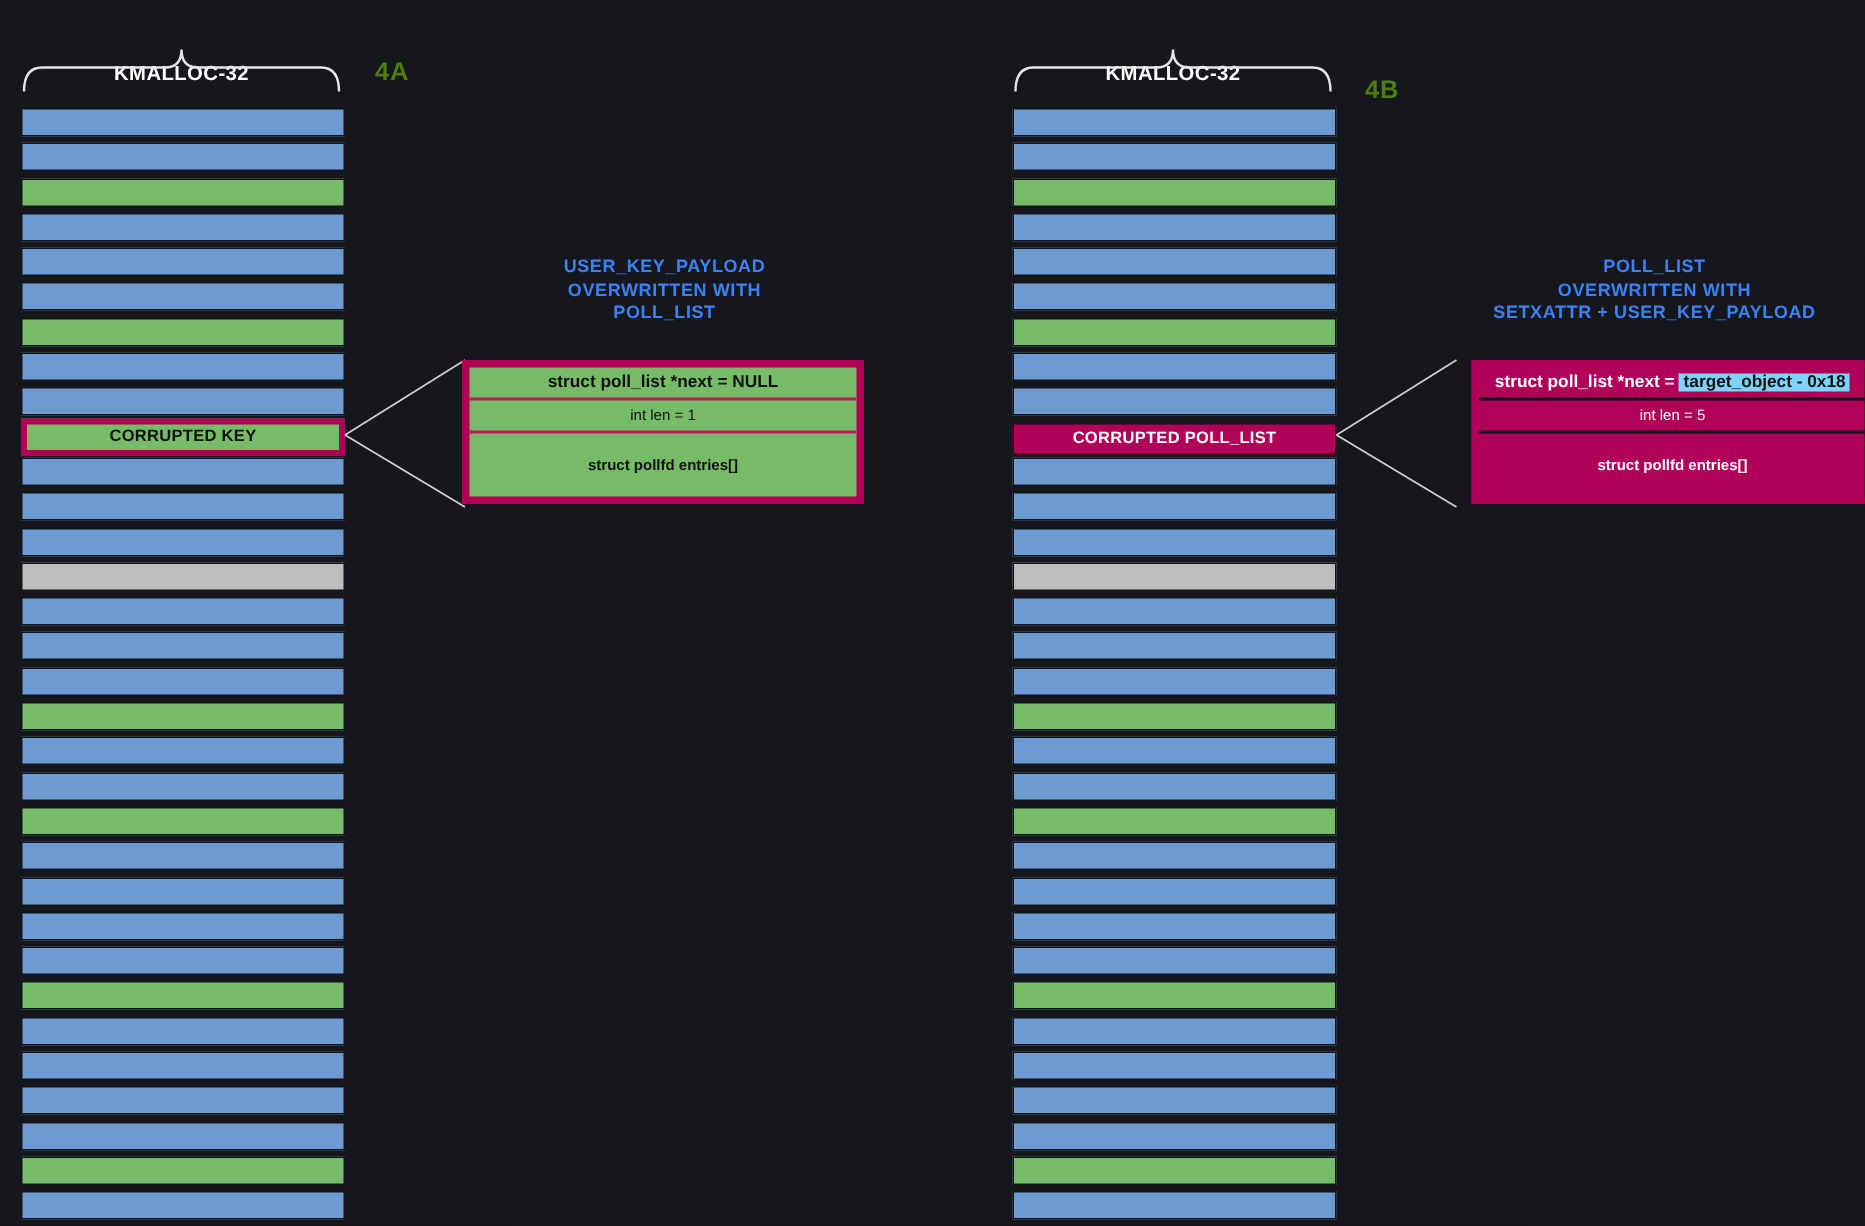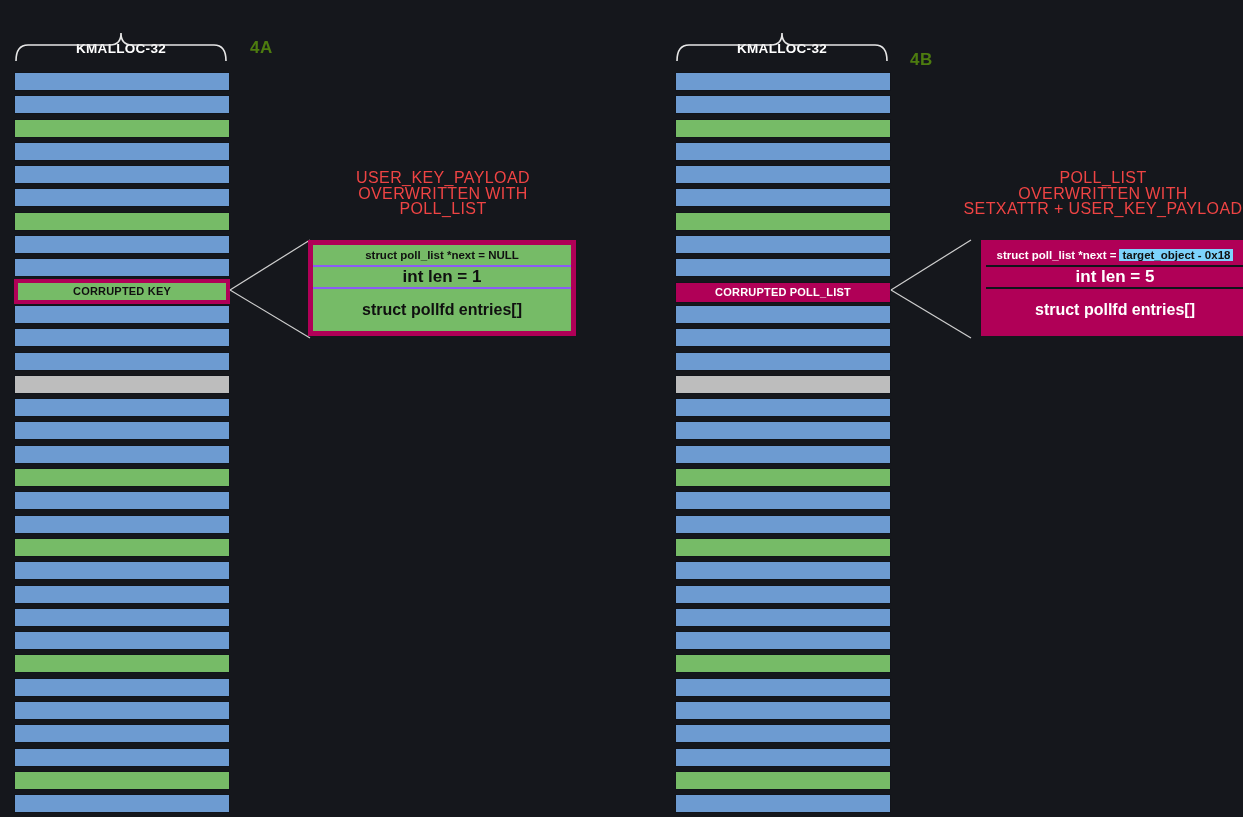--- a/index.html
+++ b/index.html
@@ -49,43 +49,43 @@
     display:flex;align-items:center;justify-content:center;
   }
   .row-label{
     font-size:11px;font-weight:bold;letter-spacing:.2px;line-height:1;
   }
   .row-label.dark{color:#101010;}
   .row-label.light{color:#ffffff;}
 
   
   .caption{
-    position:absolute;text-align:center;color:#ef4444;
-    font-size:16px;font-weight:normal;line-height:15.5px;letter-spacing:.4px;
+    position:absolute;text-align:center;color:#3b82f6;
+    font-size:12px;font-weight:bold;line-height:15.5px;letter-spacing:.4px;
     white-space:pre-line;
   }
 
   
   .detail{
     position:absolute;box-sizing:border-box;
     border:5px solid #b00057;
   }
   .detail.green{background:#76bb67;}
   .detail.magenta{background:#b00057;border-color:#b00057;}
   .detail .f{
     box-sizing:border-box;
     display:flex;align-items:center;justify-content:center;
     text-align:center;
   }
-  .detail.green .f{border-bottom:2px solid #8b5cf6;color:#101010;}
+  .detail.green .f{border-bottom:2px solid #be185d;color:#101010;}
   .detail.magenta .f{border-bottom:2px solid #11141a;color:#ffffff;}
   .detail .f.last{border-bottom:none;}
   .f1{height:22px;font-size:11.5px;font-weight:bold;}
-  .f2{height:22px;font-size:17px;font-weight:bold;}
-  .f3{height:42px;font-size:16px;font-weight:bold;}
+  .f2{height:22px;font-size:10px;font-weight:normal;}
+  .f3{height:42px;font-size:10px;font-weight:bold;}
   .hl{
     background:#7dd3fc;color:#101010;font-weight:bold;
     padding:0 3px;margin-left:3px;display:inline-block;
   }
 
   
   .funnel{position:absolute;}
   svg{display:block;overflow:visible;}
 </style>
 </head>

